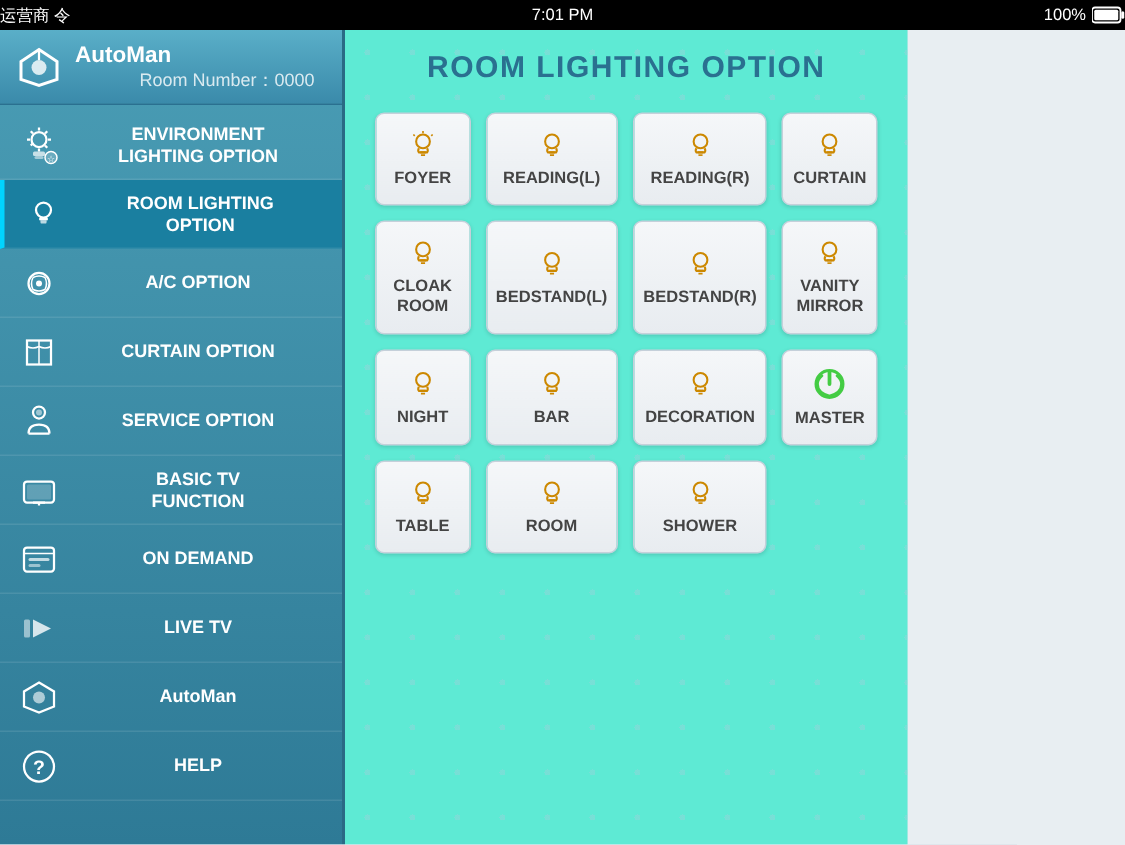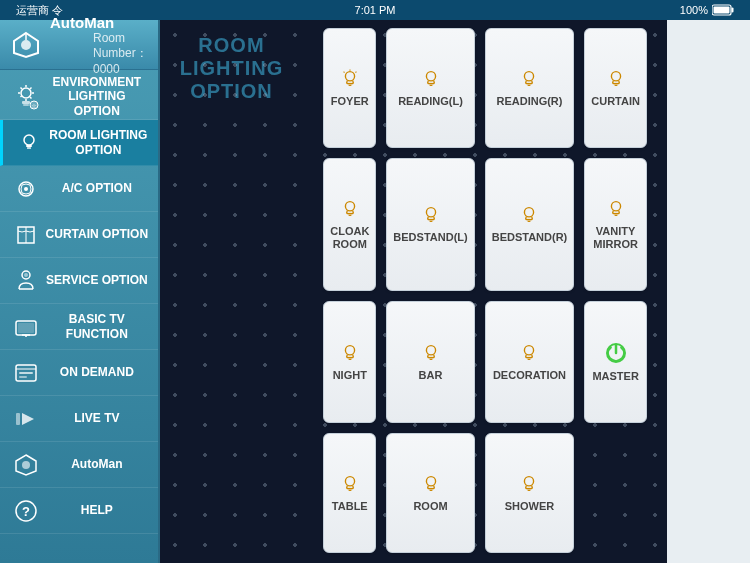--- a/index.html
+++ b/index.html
@@ -8,25 +8,25 @@
       height: 563px;
       font-family: Arial, sans-serif;
       background: #e8eef2;
       overflow: hidden;
       position: relative;
     }
 
     
     .status-bar {
       height: 20px;
-      background: #0c4a6e;
+      background: #000000;
       display: flex;
       align-items: center;
       justify-content: space-between;
-      padding: 0 16px;
+      padding: 0 0;
       color: white;
       font-size: 11px;
     }
     .status-left, .status-right { display: flex; align-items: center; gap: 4px; }
     .status-center { position: absolute; left: 50%; transform: translateX(-50%); color: white; font-size: 11px; }
 
     
     .app-container {
       display: flex;
       width: 605px;
@@ -109,22 +109,22 @@
       flex: 1;
       line-height: 1.2;
     }
 
     .nav-item.active .nav-label { color: white; }
 
     
     .main-content {
       flex: 1;
       display: flex;
-      flex-direction: row;
-      background: #0f172a;
+      flex-direction: column;
+      background: #5eead4;
       position: relative;
     }
 
     
     .main-content::before {
       content: '';
       position: absolute;
       top: 0; left: 0; right: 0; bottom: 0;
       background-image: radial-gradient(circle, rgba(180,200,220,0.3) 2px, transparent 2px);
       background-size: 30px 30px;

